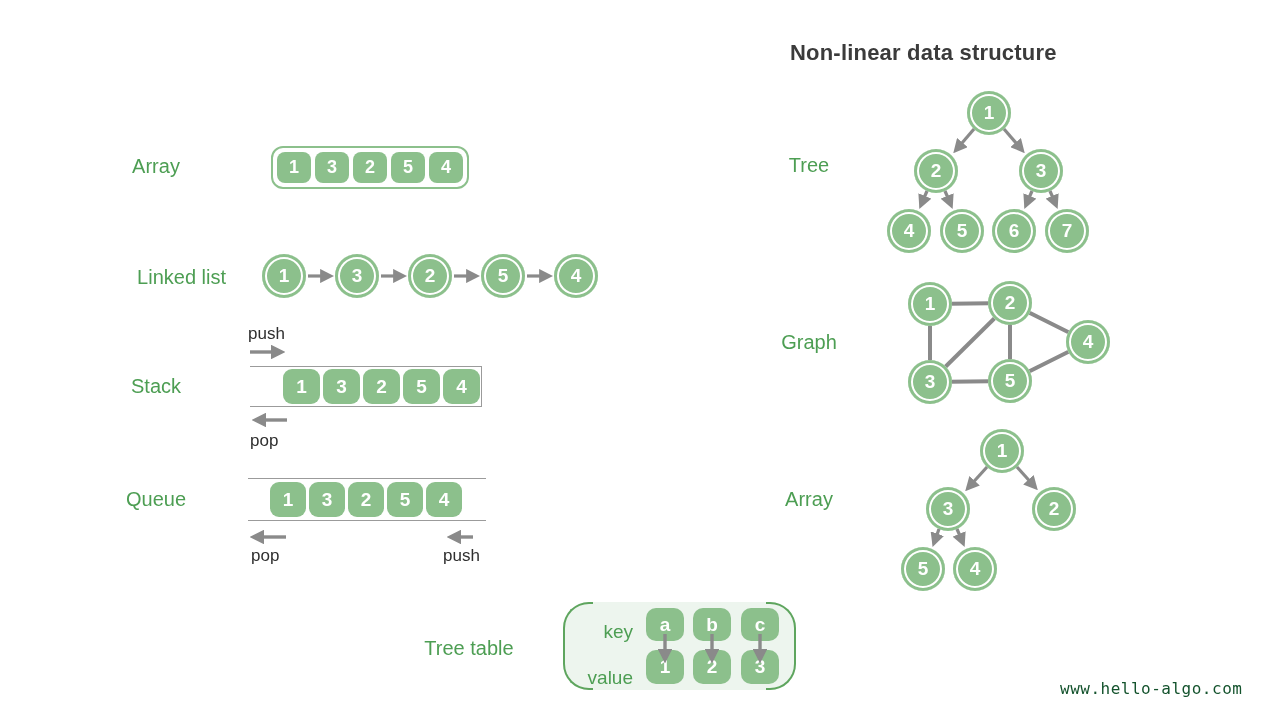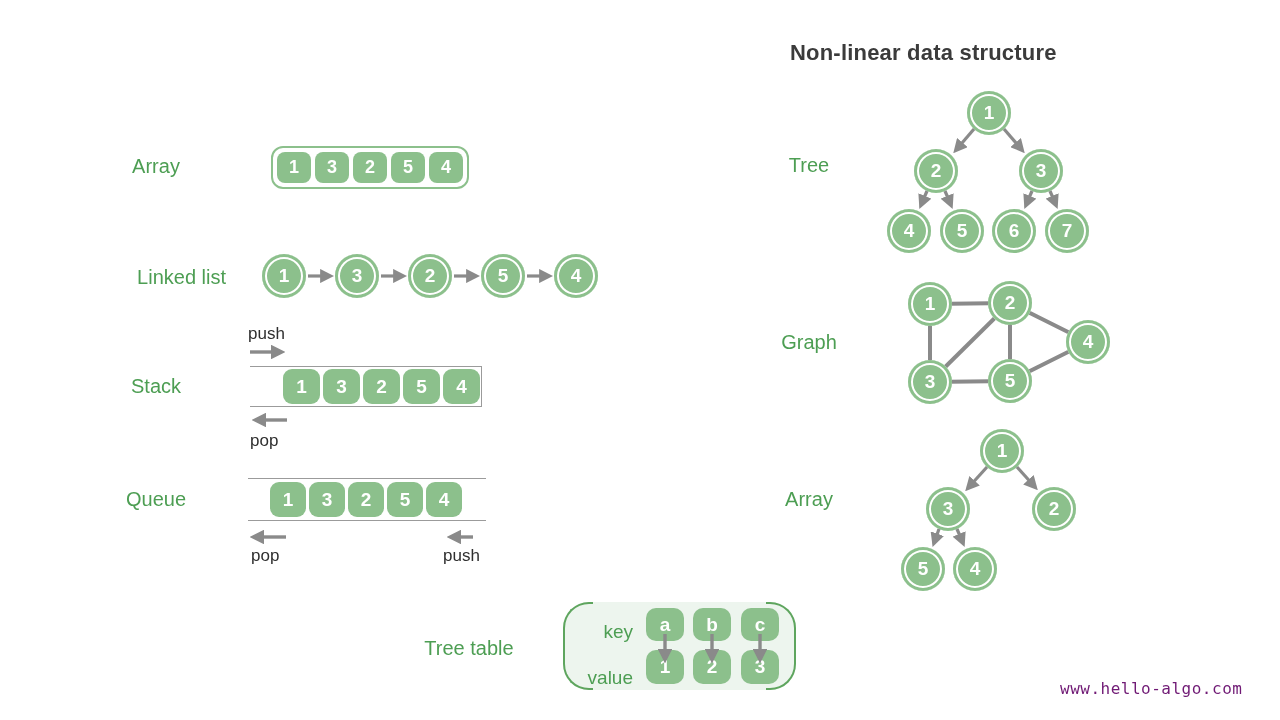--- a/index.html
+++ b/index.html
@@ -58,21 +58,21 @@
   .bracket.left{left:563px;border:2px solid #5ea55e;border-right:none;border-radius:26px 0 0 26px;}
   .bracket.right{left:766px;border:2px solid #5ea55e;border-left:none;border-radius:0 26px 26px 0;}
   .hash-rowlabel{
     position:absolute;left:573px;width:60px;text-align:right;
     font-size:19px;color:#4d9e53;z-index:2;
   }
   .hash-cell{position:absolute;width:38px;height:33px;border-radius:10px;font-size:19px;}
   .watermark{
     position:absolute;left:1060px;top:679px;
     font-family:"DejaVu Sans Mono","Liberation Mono",monospace;
-    font-size:16px;color:#701a75;letter-spacing:0.5px;z-index:2;
+    font-size:16px;color:#14532d;letter-spacing:0.5px;z-index:2;
   }
 </style>
 </head>
 <body>
 
 <div class="canvas">
 
   <svg id="edges-layer" class="layer" width="1280" height="720">
     <g stroke="#8a8a8a" stroke-width="4">
       <line x1="930" y1="304" x2="1010" y2="303"></line>

